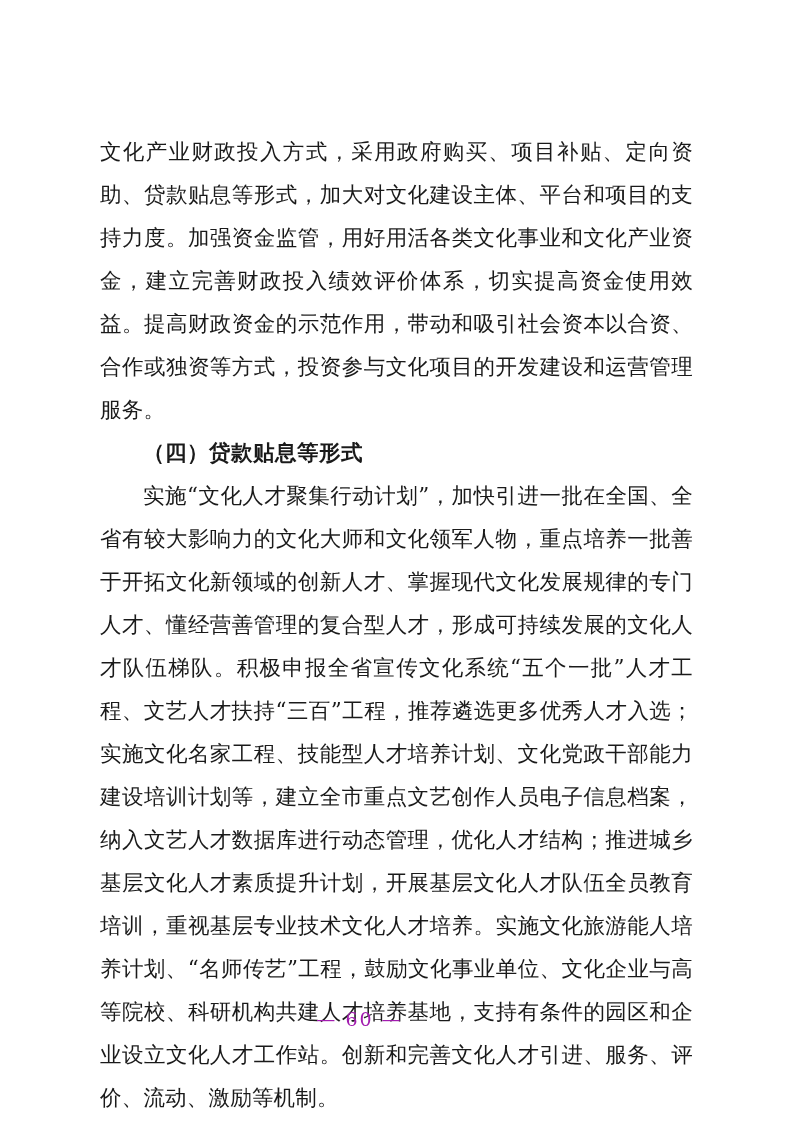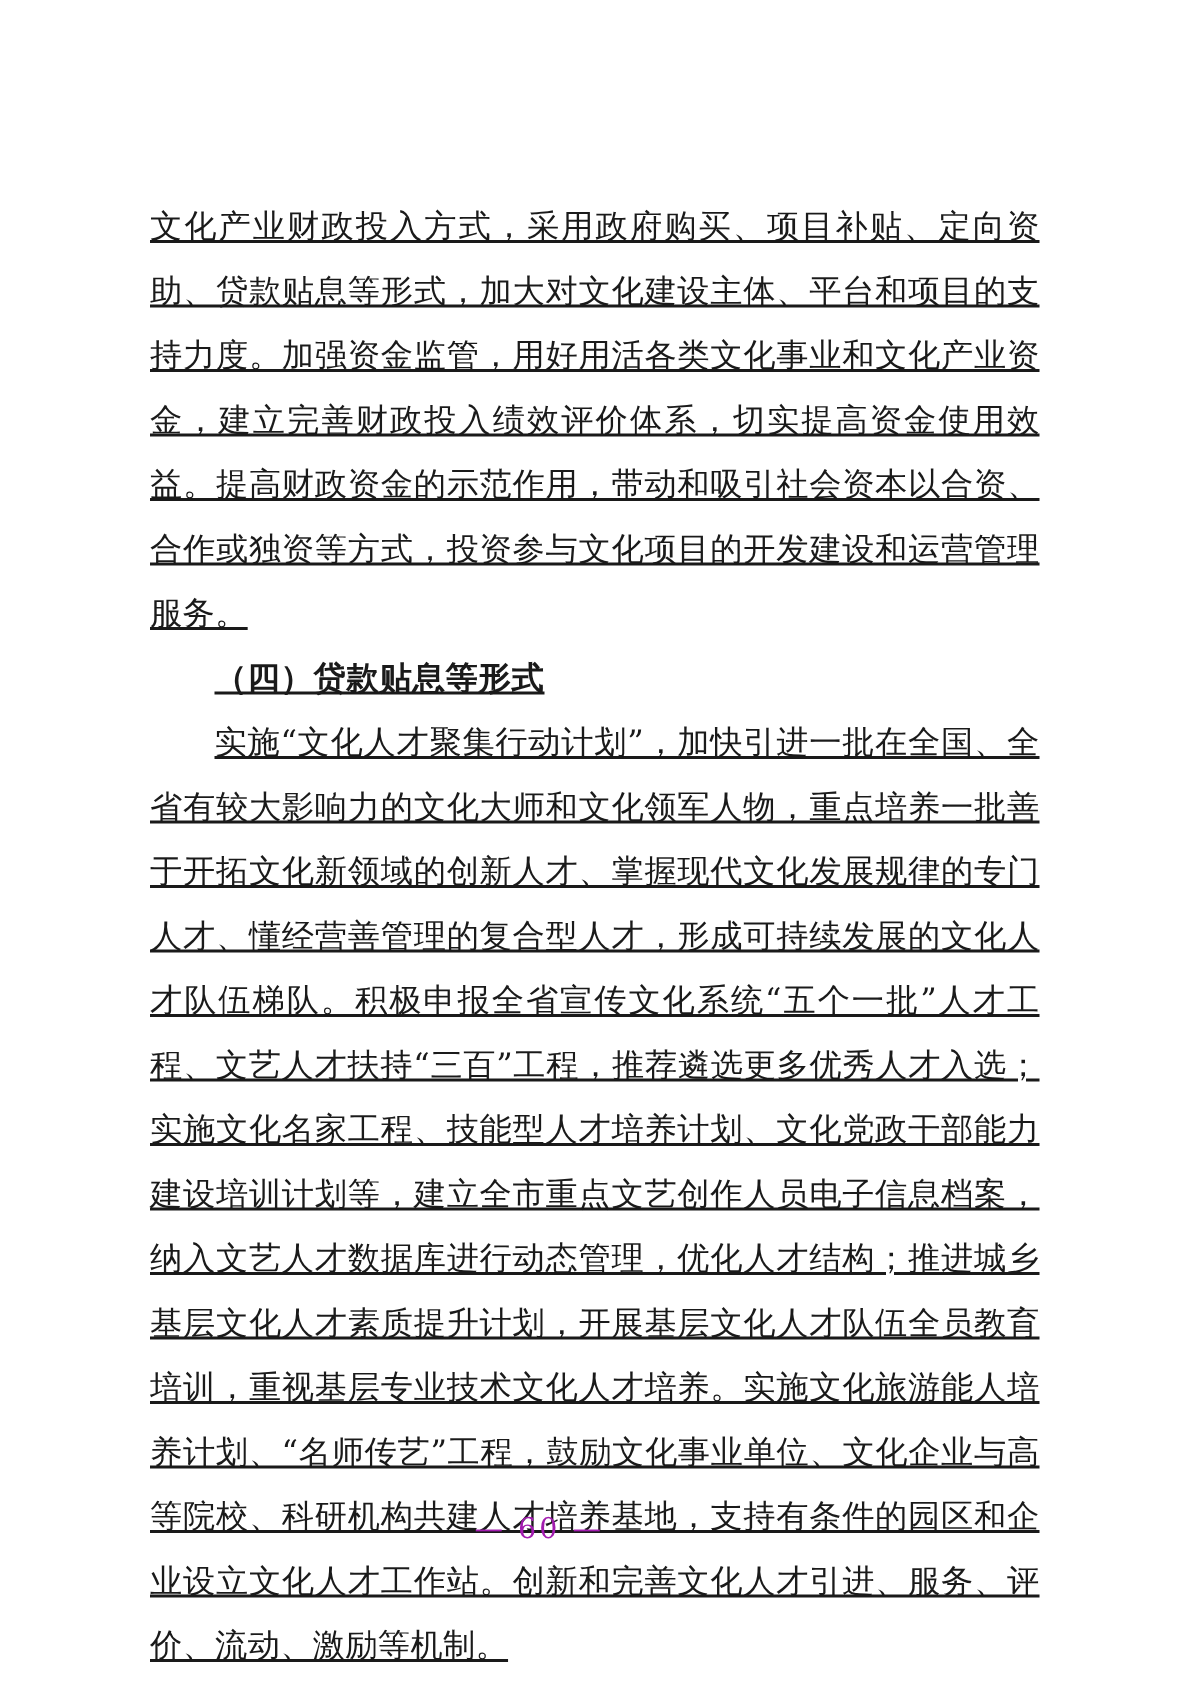--- a/index.html
+++ b/index.html
@@ -16,21 +16,20 @@
     overflow: hidden;
   }
   .page {
     position: absolute;
     top: 0;
     left: 0;
     width: 729px;
     height: 1122px;
     box-sizing: border-box;
     padding: 130px 100px 64px 100px;
-    text-decoration: underline;
   }
   .doc-body {
     width: 593px;
   }
   p.para {
     margin: 0 0 0 0;
     font-size: 21.5px;
     line-height: 43px;
     text-align: justify;
     text-justify: inter-ideograph;

